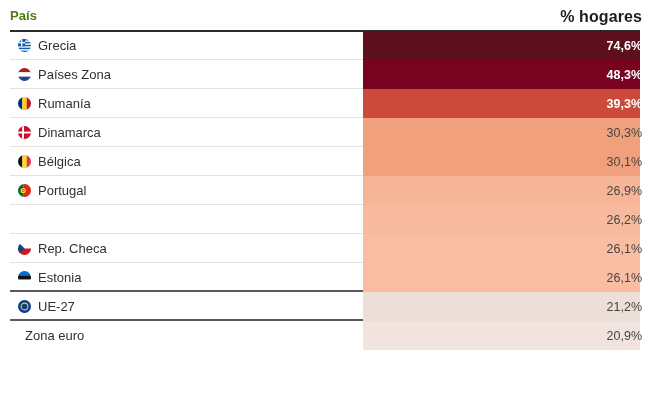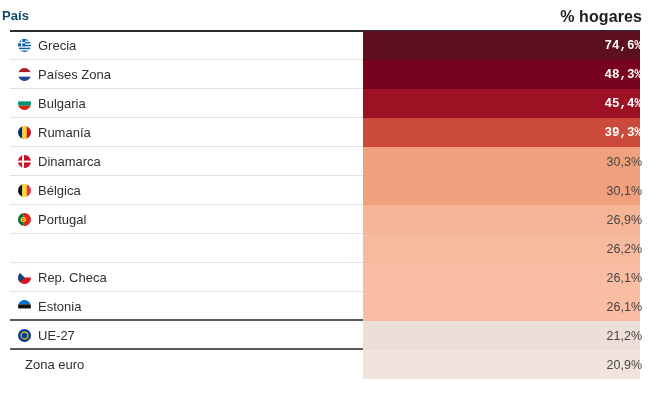--- a/index.html
+++ b/index.html
@@ -23,24 +23,24 @@
 
   
   .header-row {
     position: relative;
     height: 31px;
     box-sizing: border-box;
   }
   .header-label {
     position: absolute;
     top: 8px;
-    left: 2px;
+    left: 10px;
     font-size: 13px;
     font-weight: bold;
-    color: #0c4a6e;
+    color: #4d7c0f;
     letter-spacing: 0.1px;
   }
   .header-value {
     position: absolute;
     top: 8px;
     right: 18px;
     font-size: 16px;
     font-weight: bold;
     color: #1d1d1d;
     letter-spacing: 0.1px;
@@ -120,21 +120,20 @@
     height: 29px;
     display: flex;
     align-items: center;
     font-size: 12.5px;
     color: #4a4442;
     z-index: 3;
   }
   .value.light {
     color: #ffffff;
     font-weight: bold;
-    font-family: Liberation Mono, monospace;
   }
 
   
   .flag {
     width: 13px;
     height: 13px;
     border-radius: 50%;
     overflow: hidden;
     position: relative;
     flex: 0 0 13px;
@@ -185,35 +184,20 @@
               <rect y="4.34" width="13" height="4.33" fill="#ffffff"></rect>
               <rect y="8.67" width="13" height="4.33" fill="#21468b"></rect>
             </svg>
           </span>
           <span class="country-label">Países Zona</span>
         </div>
         <div class="value light">48,3%</div>
         <div class="row-sep"></div>
       </div>
       <div class="row">
-        <div class="heat" style="background: rgb(157, 17, 36);"></div>
-        <div class="country">
-          <span class="flag">
-            <svg viewBox="0 0 13 13" xmlns="http://www.w3.org/2000/svg">
-              <rect width="13" height="4.34" fill="#ffffff"></rect>
-              <rect y="4.34" width="13" height="4.33" fill="#00966e"></rect>
-              <rect y="8.67" width="13" height="4.33" fill="#d62612"></rect>
-            </svg>
-          </span>
-          <span class="country-label">Bulgaria</span>
-        </div>
-        <div class="value light">45,4%</div>
-        <div class="row-sep"></div>
-      </div>
-      <div class="row">
         <div class="heat" style="background: rgb(203, 74, 59);"></div>
         <div class="country">
           <span class="flag">
             <svg viewBox="0 0 13 13" xmlns="http://www.w3.org/2000/svg">
               <rect width="4.34" height="13" fill="#002b7f"></rect>
               <rect x="4.34" width="4.33" height="13" fill="#fcd116"></rect>
               <rect x="8.67" width="4.33" height="13" fill="#ce1126"></rect>
             </svg>
           </span>
           <span class="country-label">Rumanía</span>

